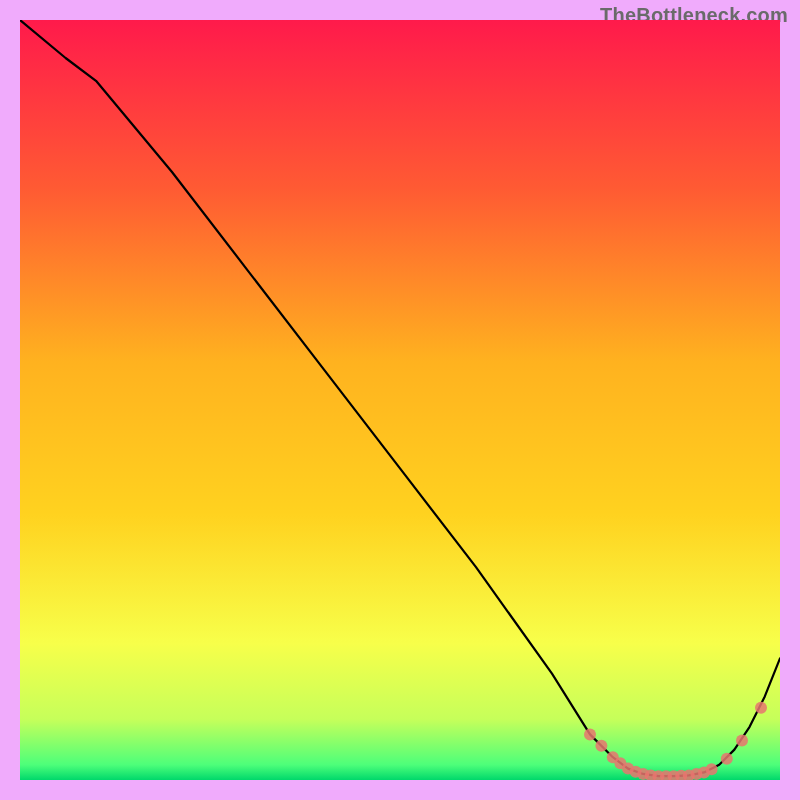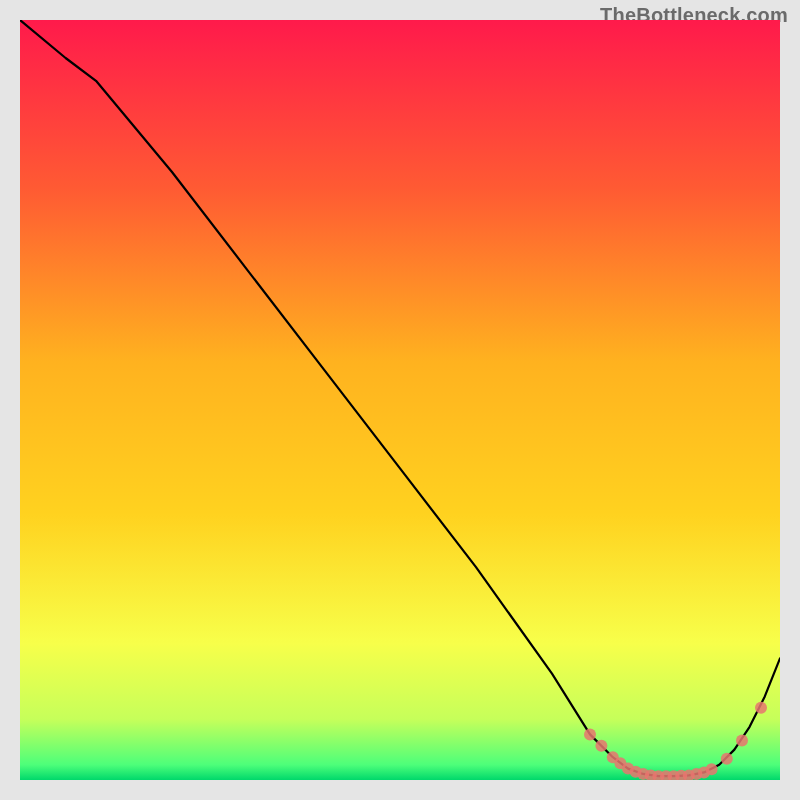--- a/index.html
+++ b/index.html
@@ -8,21 +8,21 @@
     width: 800px;
     height: 800px;
     background: #000;
     font-family: Arial, Helvetica, sans-serif;
     overflow: hidden;
   }
   .frame {
     position: relative;
     width: 800px;
     height: 800px;
-    background: #e5e5e5;
+    background: #f0abfc;
   }
   .watermark {
     position: absolute;
     top: 4px;
     right: 12px;
     color: #6a6a6a;
     font-size: 20px;
     font-weight: 600;
     letter-spacing: 0.2px;
     user-select: none;

